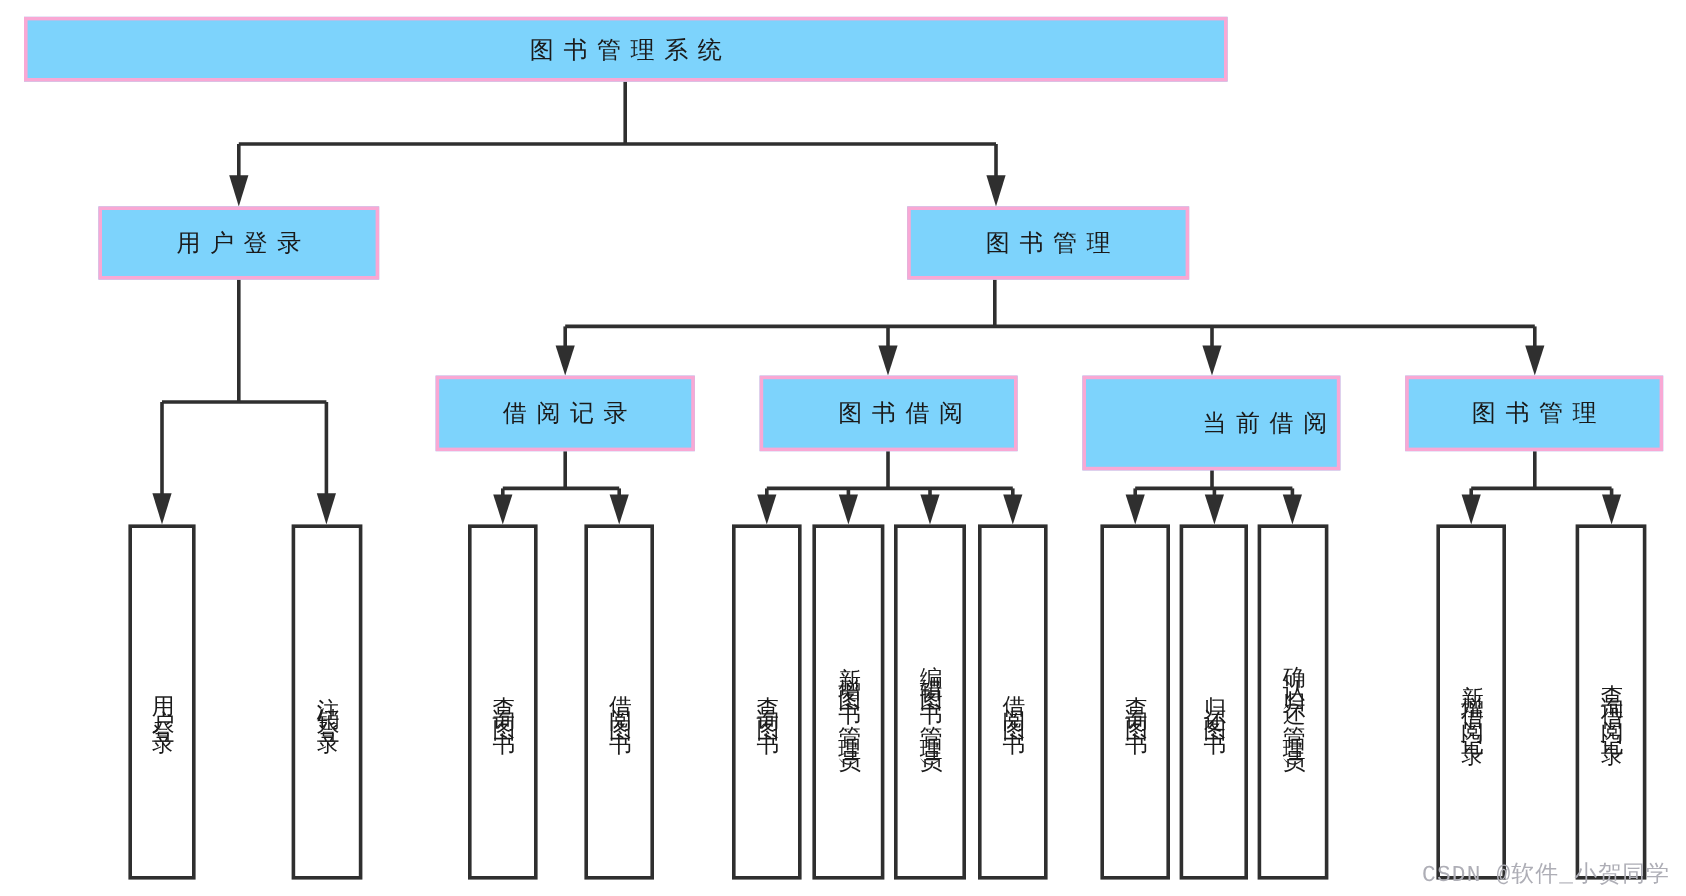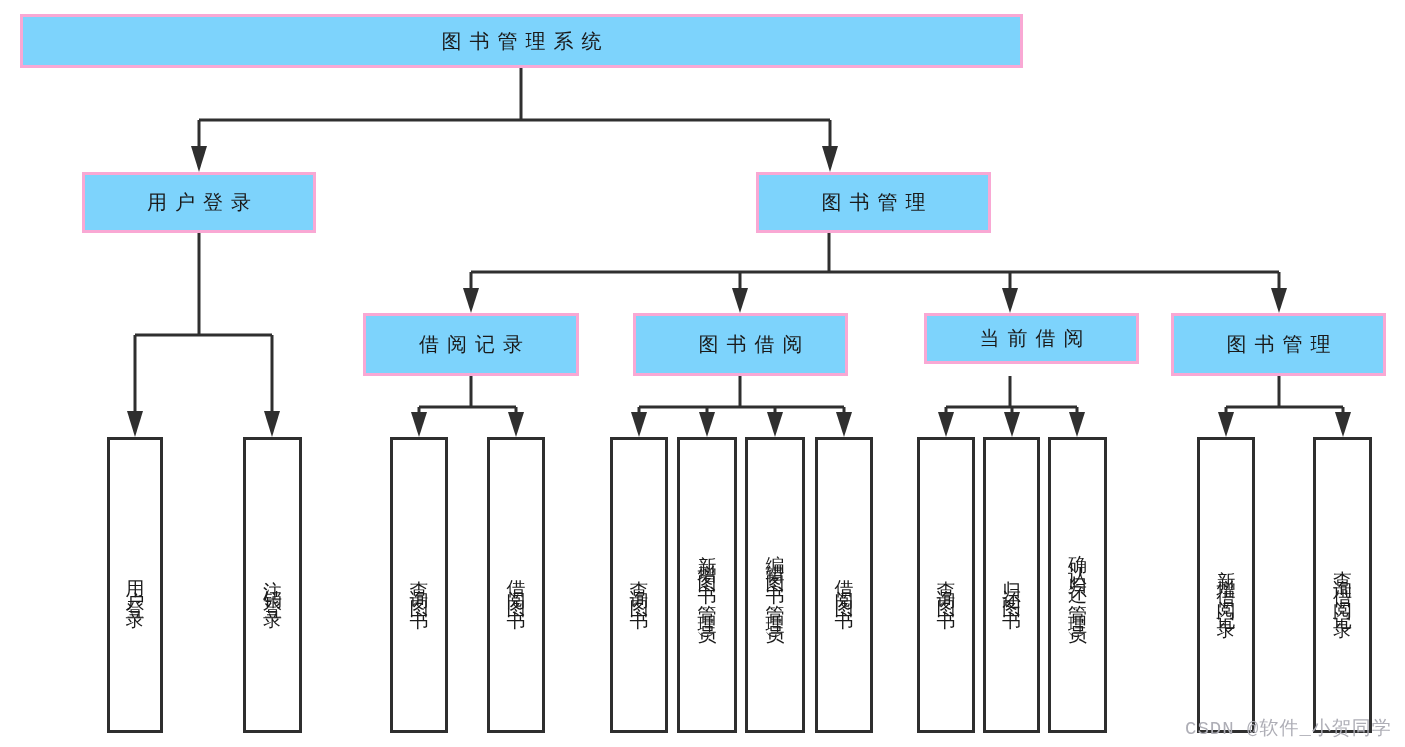--- a/index.html
+++ b/index.html
@@ -152,21 +152,21 @@
   <div class="hbox" style="left:712px; top:172px; width:235px; height:61px;margin-left:44px;">
     <span class="label">图书管理</span>
   </div>
 
   <div class="hbox" style="left:363px; top:313px; width:216px; height:63px;">
     <span class="label">借阅记录</span>
   </div>
   <div class="hbox" style="left:633px; top:313px; width:215px; height:63px;padding-left:20px;">
     <span class="label">图书借阅</span>
   </div>
-  <div class="hbox" style="left:924px; top:313px; width:215px; height:51px;">
+  <div class="hbox" style="left:902px; top:313px; width:215px; height:79px;justify-content:flex-end;">
     <span class="label">当前借阅</span>
   </div>
   <div class="hbox" style="left:1171px; top:313px; width:215px; height:63px;">
     <span class="label">图书管理</span>
   </div>
 
   <div class="vbox" style="left:107px; width:56px;">
     <span class="vlabel">用户登录</span>
   </div>
   <div class="vbox" style="left:243px; width:59px;">

